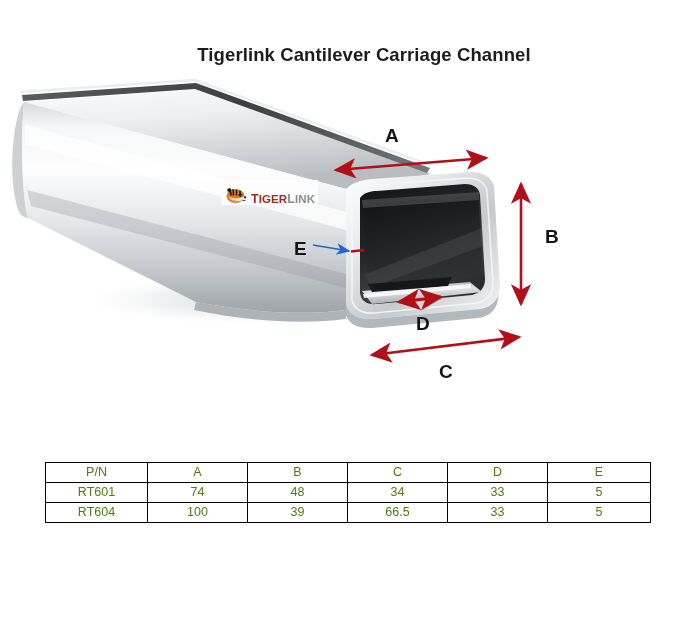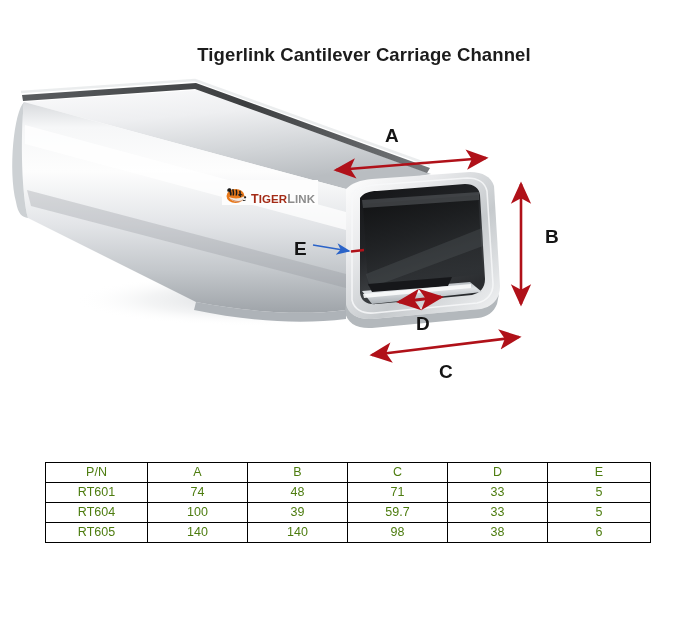--- a/index.html
+++ b/index.html
@@ -315,34 +315,26 @@
       <th>C</th>
       <th>D</th>
       <th>E</th>
     </tr>
   </thead>
   <tbody>
     <tr>
       <td>RT601</td>
       <td>74</td>
       <td>48</td>
-      <td>71</td>
+      <td>34</td>
       <td>33</td>
       <td>5</td>
     </tr>
     <tr>
       <td>RT604</td>
       <td>100</td>
       <td>39</td>
-      <td>59.7</td>
+      <td>66.5</td>
       <td>33</td>
       <td>5</td>
     </tr>
-    <tr>
-      <td>RT605</td>
-      <td>140</td>
-      <td>140</td>
-      <td>98</td>
-      <td>38</td>
-      <td>6</td>
-    </tr>
   </tbody>
 </table>
 
 </body></html>

